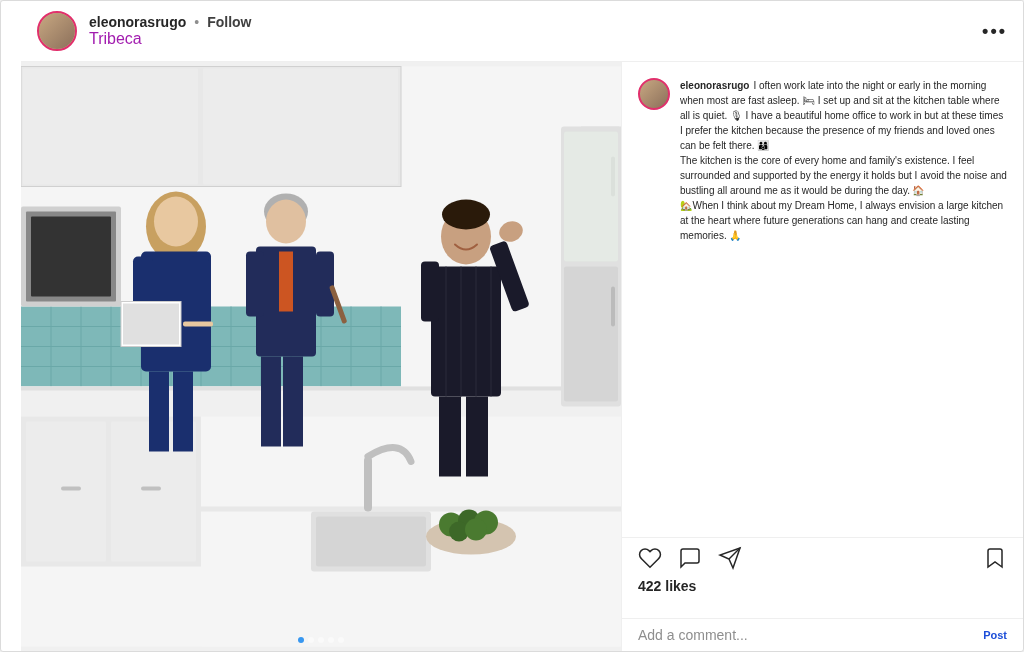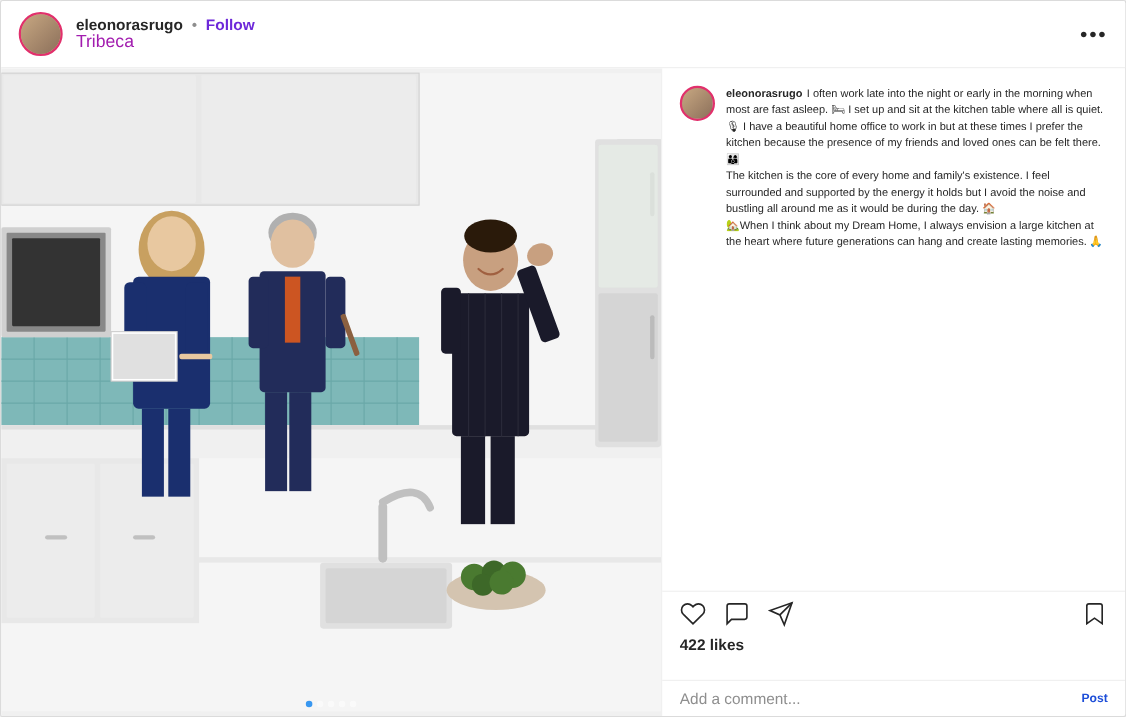--- a/index.html
+++ b/index.html
@@ -14,20 +14,21 @@
     }
     .post-container {
       width: 1024px;
       height: 652px;
       background: #fff;
       display: flex;
       flex-direction: column;
       border: 1px solid #dbdbdb;
       border-radius: 3px;
       overflow: hidden;
+      padding-left: 20px;
     }
     
     .post-header {
       display: flex;
       align-items: center;
       padding: 10px 16px;
       border-bottom: 1px solid #efefef;
       background: #fff;
     }
     .header-left {
@@ -73,21 +74,21 @@
       gap: 10px;
     }
     .follow-dot {
       color: #8e8e8e;
       font-size: 14px;
       margin: 0 4px;
     }
     .follow-btn {
       font-size: 14px;
       font-weight: 600;
-      color: #6d28d9;
+      color: #404040;
       background: none;
       border: none;
       cursor: pointer;
       padding: 0;
       text-align: center;
     }
     .more-icon {
       font-size: 18px;
       color: #262626;
       cursor: pointer;

